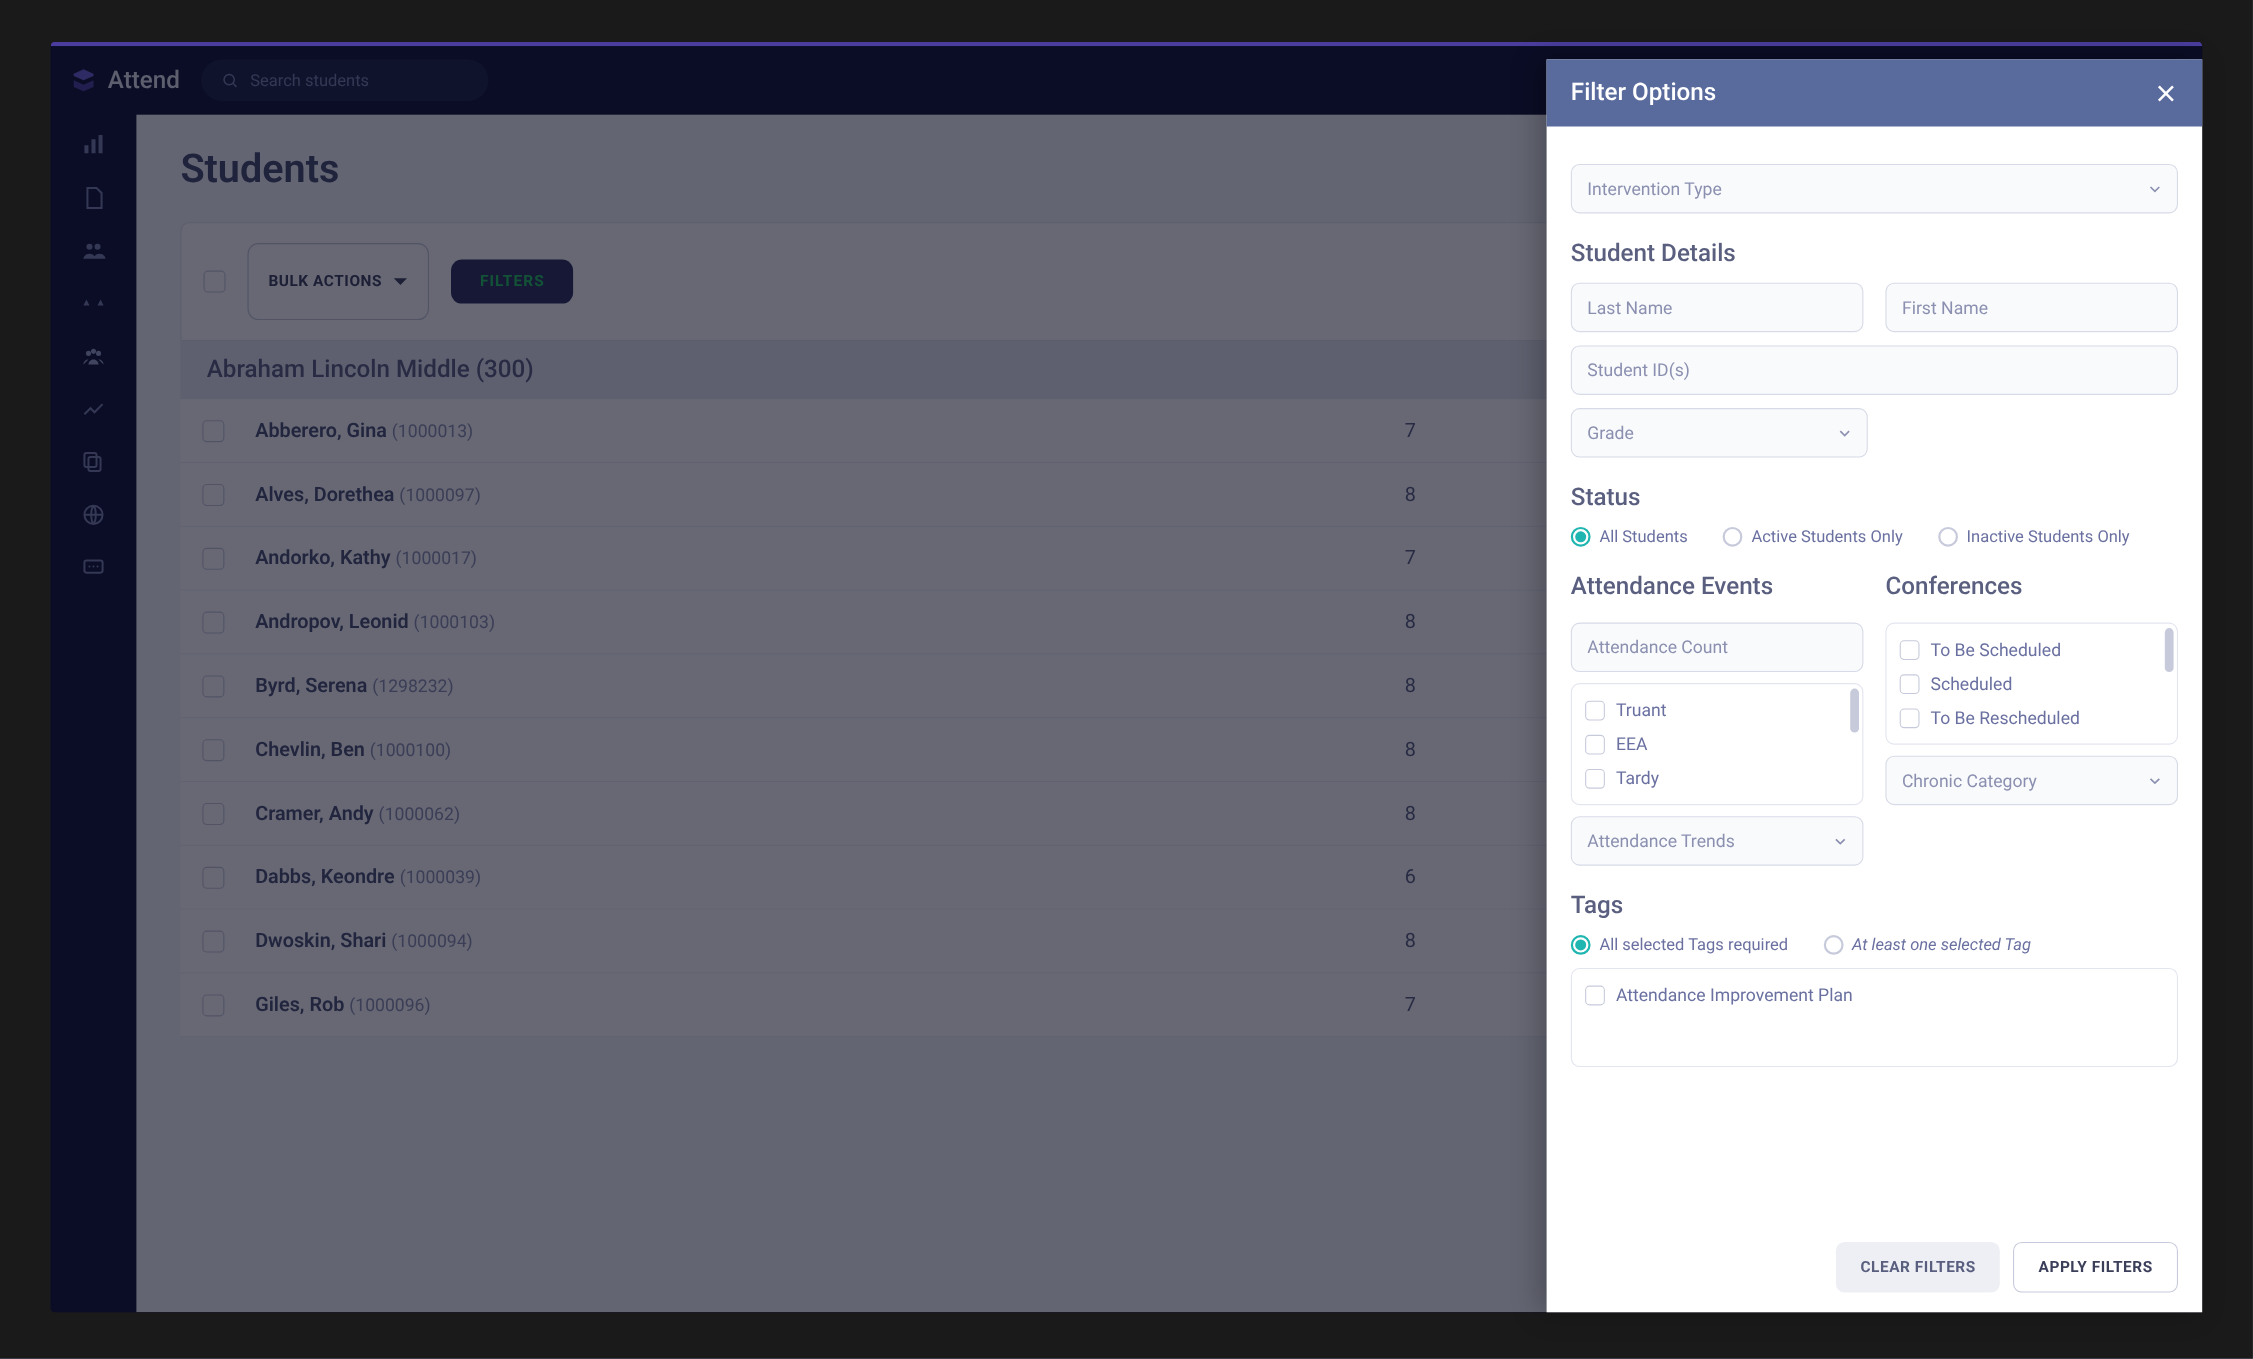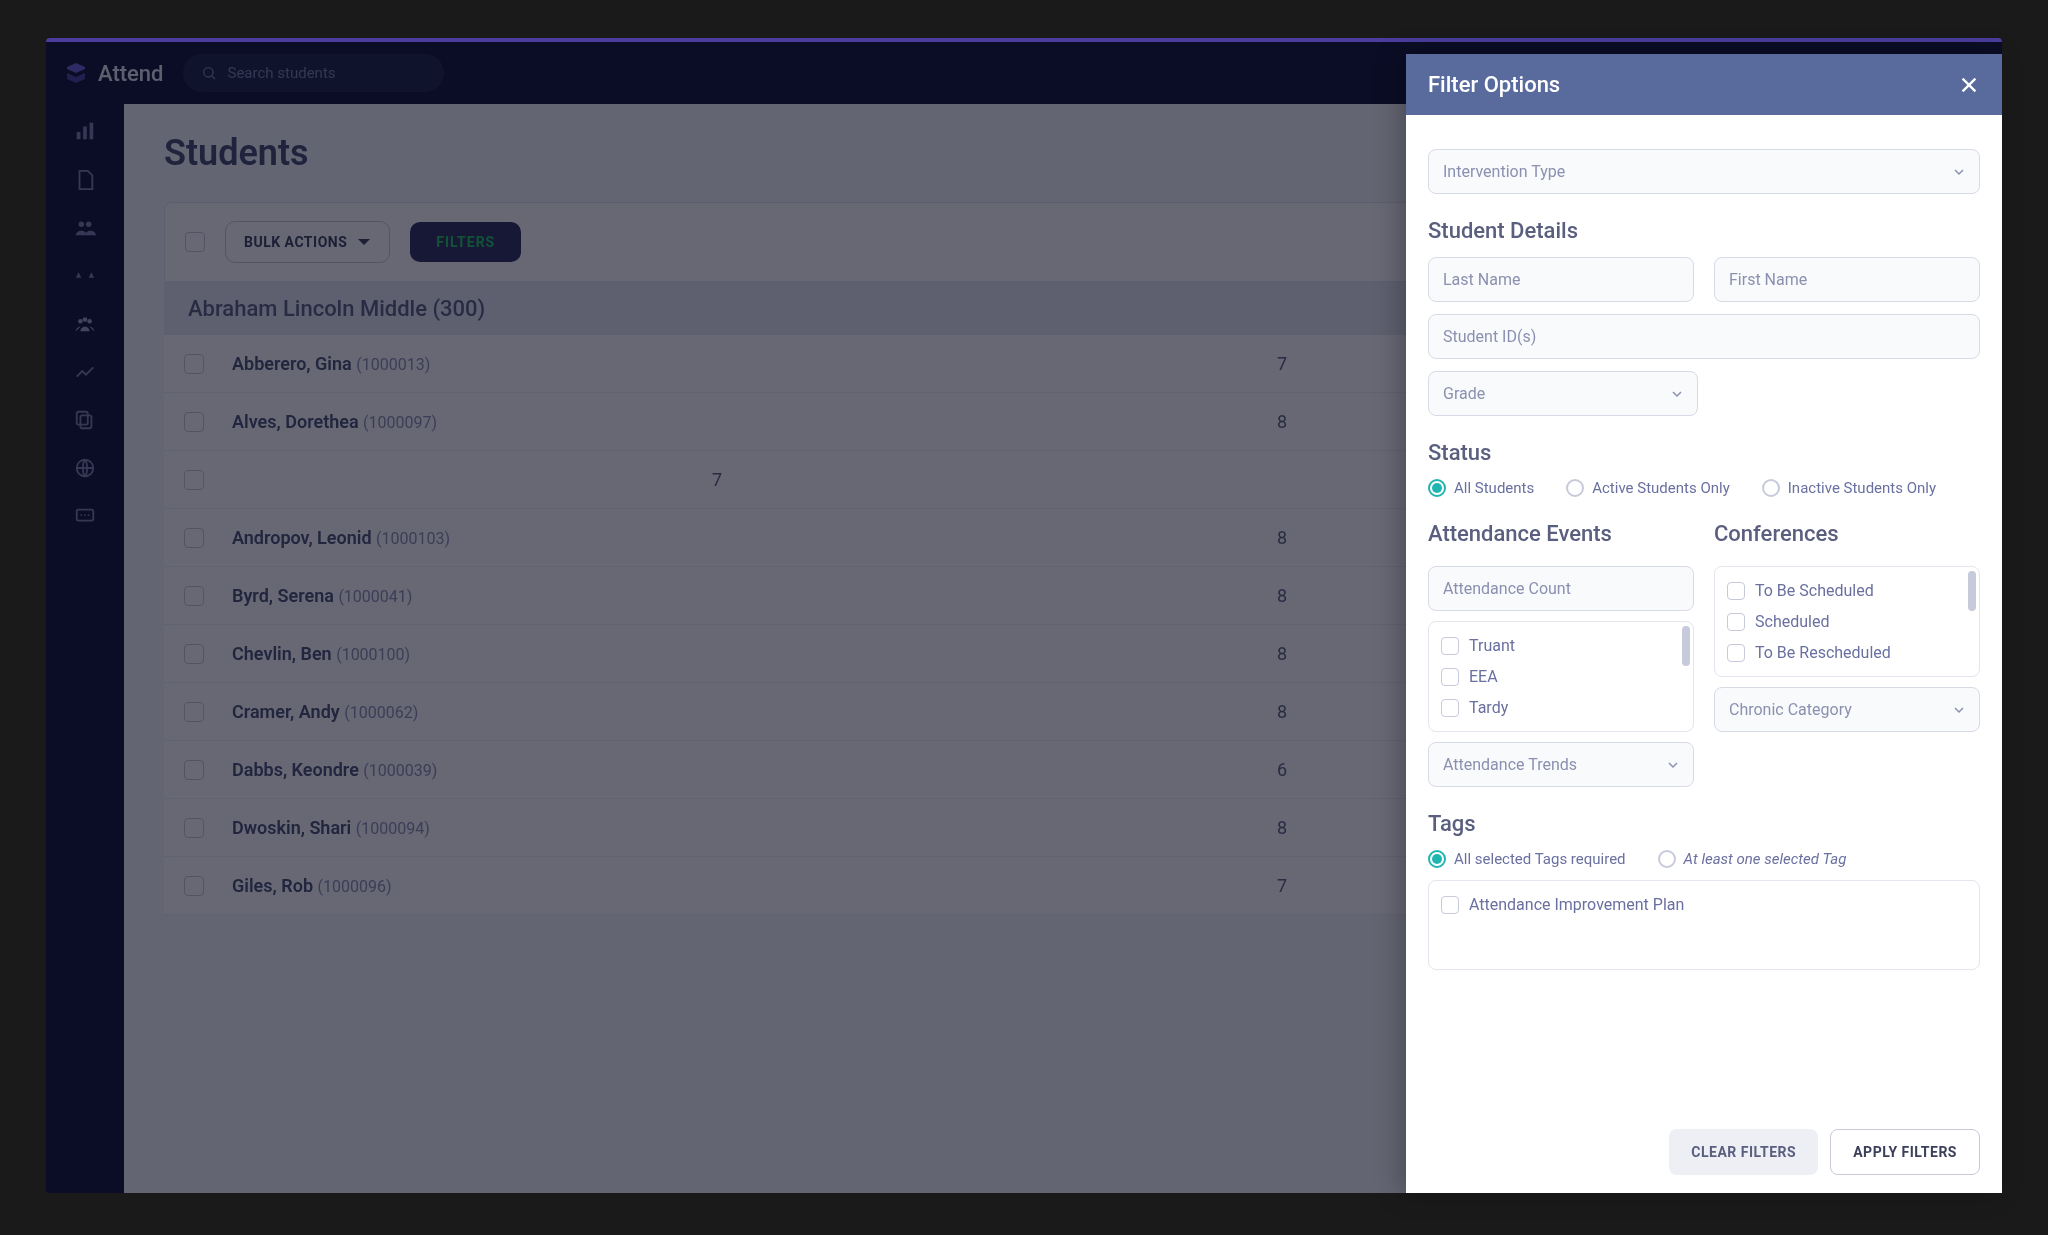--- a/index.html
+++ b/index.html
@@ -19,21 +19,21 @@
 .sidebar { width: 78px; display: flex; flex-direction: column; align-items: center; padding-top: 8px; gap: 8px; }
 .sidebar-item { width: 60px; height: 40px; display: flex; align-items: center; justify-content: center; color: #7a80aa; cursor: pointer; position: relative; }
 .sidebar-item.active::before { content: ""; position: absolute; left: -18px; top: 50%; transform: translateY(-50%); width: 8px; height: 8px; border-radius: 50%; background: #1fb6b1; }
 .sidebar-item.active { color: #9ba0c9; }
 
 .main { flex: 1; background: #f5f6fa; padding: 28px 40px; overflow: auto; }
 .page-title { font-size: 36px; font-weight: 600; color: #444a6d; margin-bottom: 28px; }
 
 .toolbar-card { background: #fff; border: 1px solid #e3e5ef; border-radius: 8px 8px 0 0; padding: 18px 20px; display: flex; align-items: center; gap: 20px; }
 .chk { width: 20px; height: 20px; border: 1.5px solid #c7cadb; border-radius: 4px; cursor: pointer; background: #fff; }
-.bulk-btn { border: 1.5px solid #c7cadb; border-radius: 10px; padding: 12px 18px; font-weight: 700; font-size: 14px; color: #3b3f5a; background: #fff; cursor: pointer; display: flex; align-items: center; gap: 10px; letter-spacing: .5px; }
+.bulk-btn { border: 1.5px solid #c7cadb; border-radius: 10px; padding: 26px 18px; font-weight: 700; font-size: 14px; color: #3b3f5a; background: #fff; cursor: pointer; display: flex; align-items: center; gap: 10px; letter-spacing: .5px; }
 .filters-btn { background: #2a2f5e; color: #22c55e; border: none; border-radius: 10px; padding: 12px 26px; font-weight: 700; font-size: 14px; letter-spacing: 1px; cursor: pointer; }
 
 .table-head { background: #131941; color: #b7bbd9; font-size: 13px; font-weight: 700; letter-spacing: 1px; padding: 16px 20px; display: grid; grid-template-columns: 48px 1fr 160px 200px 200px 180px; align-items: center; }
 .th { display: flex; align-items: center; gap: 8px; }
 .sort-icon { width: 10px; height: 14px; display: inline-flex; flex-direction: column; justify-content: center; gap: 2px; }
 .sort-icon::before, .sort-icon::after { content: ""; width: 0; height: 0; border-left: 4px solid transparent; border-right: 4px solid transparent; }
 .sort-icon::before { border-bottom: 4px solid #6a70a0; }
 .sort-icon::after { border-top: 4px solid #6a70a0; }
 .help-ic { width: 16px; height: 16px; border-radius: 50%; background: #5a608c; color: #131941; font-size: 11px; font-weight: 700; display: inline-flex; align-items: center; justify-content: center; }
 
@@ -205,20 +205,21 @@
             <div class="trend-cell"></div>
             <div class="att-cell">
               <span>4</span>
               <span class="att-dot"></span>
             </div>
           </div>
           <div class="data-row">
             <div>
               <div class="chk"></div>
             </div>
+            <div class="name-cell"><b>Andorko, Kathy</b> <span class="sid">(1000017)</span></div>
             <div class="grade-cell">7</div>
             <div class="tags-cell"></div>
             <div class="trend-cell">
               <div class="arrow-down"></div>
             </div>
             <div class="att-cell">
               <span>20</span>
               <span class="att-dot"></span>
             </div>
           </div>
@@ -232,21 +233,21 @@
             <div class="trend-cell"></div>
             <div class="att-cell">
               <span>32</span>
               <span class="att-dot"></span>
             </div>
           </div>
           <div class="data-row">
             <div>
               <div class="chk"></div>
             </div>
-            <div class="name-cell"><b>Byrd, Serena</b> <span class="sid">(1000041)</span></div>
+            <div class="name-cell"><b>Byrd, Serena</b> <span class="sid">(1298232)</span></div>
             <div class="grade-cell">8</div>
             <div class="tags-cell">
               <div class="triangle-c">
                 <span>C</span>
               </div>
               <div class="badge-1">1</div>
             </div>
             <div class="trend-cell">
               <div class="arrow-up"></div>
             </div>

